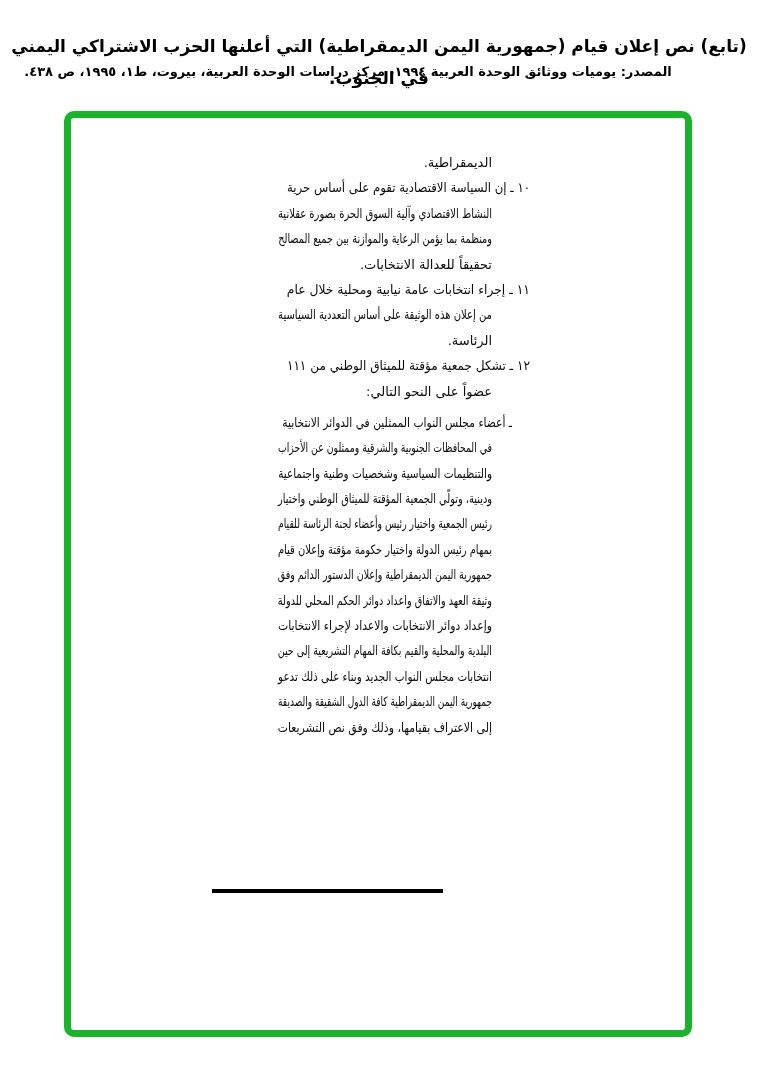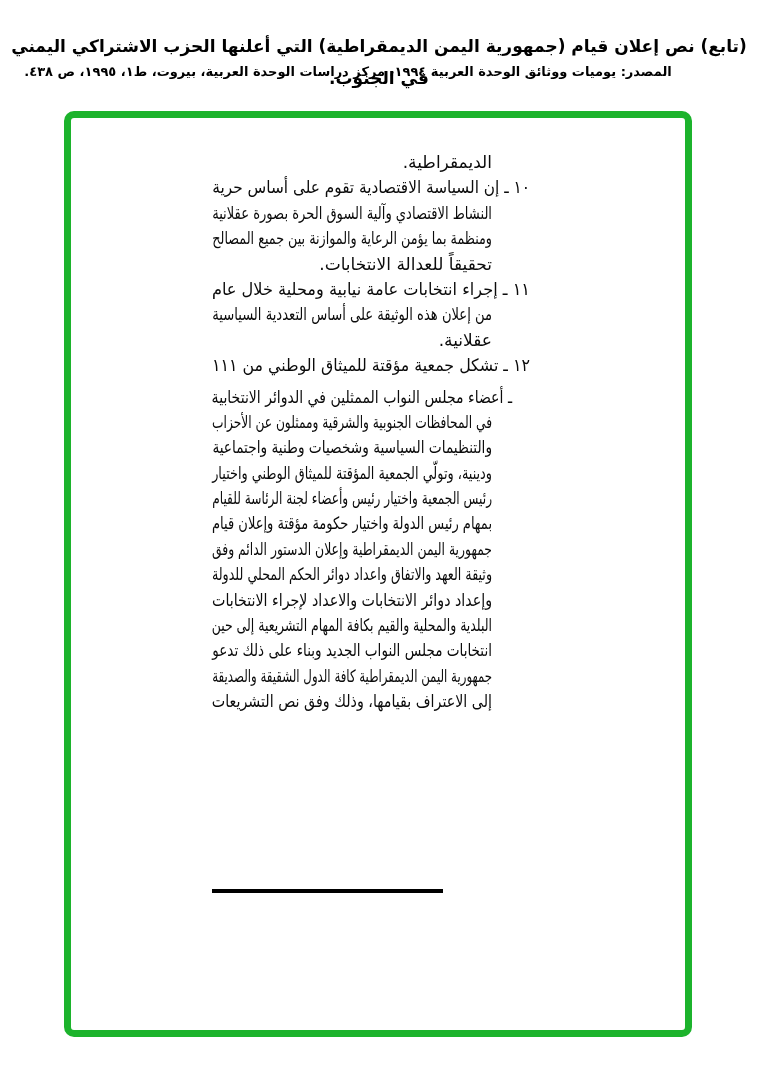--- a/index.html
+++ b/index.html
@@ -21,21 +21,21 @@
   }
   
   .doc-frame{
     position:absolute;left:64px;top:111px;width:628px;height:926px;
     box-sizing:border-box;border:7px solid #1cb32c;border-radius:10px;
     background:#ffffff;
   }
   
   .doc-text{
     position:absolute;left:212px;top:150px;width:280px;
-    direction:rtl;font-size:17px;color:#0b0b0b;
+    direction:rtl;font-size:13px;color:#0b0b0b;
   }
   .tline{
     height:25.4px;line-height:25.4px;
     white-space:nowrap;text-align:right;
   }
   .tline.gap{margin-top:6px;}
   
   .tline.num{margin-right:-38px;}
   
   .tline.dash{margin-right:-20px;}
@@ -54,22 +54,23 @@
 <div class="doc-frame" style="border-color: rgb(28, 179, 44);"></div>
 
 <div class="doc-text">
   <div class="tline end">الديمقراطية.</div>
   <div class="tline start num" style="transform-origin: right top; transform: scaleX(0.9008);">١٠ ـ إن السياسة الاقتصادية تقوم على أساس حرية</div>
   <div class="tline just" style="transform-origin: right top; transform: scaleX(0.7692);">النشاط الاقتصادي وآلية السوق الحرة بصورة عقلانية</div>
   <div class="tline just" style="transform-origin: right top; transform: scaleX(0.7487);">ومنظمة بما يؤمن الرعاية والموازنة بين جميع المصالح</div>
   <div class="tline end">تحقيقاً للعدالة الانتخابات.</div>
   <div class="tline start num" style="transform-origin: right top; transform: scaleX(0.9493);">١١ ـ إجراء انتخابات عامة نيابية ومحلية خلال عام</div>
   <div class="tline just" style="transform-origin: right top; transform: scaleX(0.7713);">من إعلان هذه الوثيقة على أساس التعددية السياسية</div>
-  <div class="tline end">عقلانية.</div>
+  <div class="tline end">الرئاسة.</div>
   <div class="tline start num" style="transform-origin: right top; transform: scaleX(0.9298);">١٢ ـ تشكل جمعية مؤقتة للميثاق الوطني من ١١١</div>
+  <div class="tline end">عضواً على النحو التالي:</div>
   <div class="tline start dash gap" style="transform-origin: right top; transform: scaleX(0.8264);">ـ أعضاء مجلس النواب الممثلين في الدوائر الانتخابية</div>
   <div class="tline just" style="transform-origin: right top; transform: scaleX(0.7179);">في المحافظات الجنوبية والشرقية وممثلون عن الأحزاب</div>
   <div class="tline just" style="transform-origin: right top; transform: scaleX(0.8046);">والتنظيمات السياسية وشخصيات وطنية واجتماعية</div>
   <div class="tline just" style="transform-origin: right top; transform: scaleX(0.7547);">ودينية، وتولّي الجمعية المؤقتة للميثاق الوطني واختيار</div>
   <div class="tline just" style="transform-origin: right top; transform: scaleX(0.7143);">رئيس الجمعية واختيار رئيس وأعضاء لجنة الرئاسة للقيام</div>
   <div class="tline just" style="transform-origin: right top; transform: scaleX(0.765);">بمهام رئيس الدولة واختيار حكومة مؤقتة وإعلان قيام</div>
   <div class="tline just" style="transform-origin: right top; transform: scaleX(0.7292);">جمهورية اليمن الديمقراطية وإعلان الدستور الدائم وفق</div>
   <div class="tline just" style="transform-origin: right top; transform: scaleX(0.7447);">وثيقة العهد والاتفاق واعداد دوائر الحكم المحلي للدولة</div>
   <div class="tline just" style="transform-origin: right top; transform: scaleX(0.8358);">وإعداد دوائر الانتخابات والاعداد لإجراء الانتخابات</div>
   <div class="tline just" style="transform-origin: right top; transform: scaleX(0.733);">البلدية والمحلية والقيم بكافة المهام التشريعية إلى حين</div>

